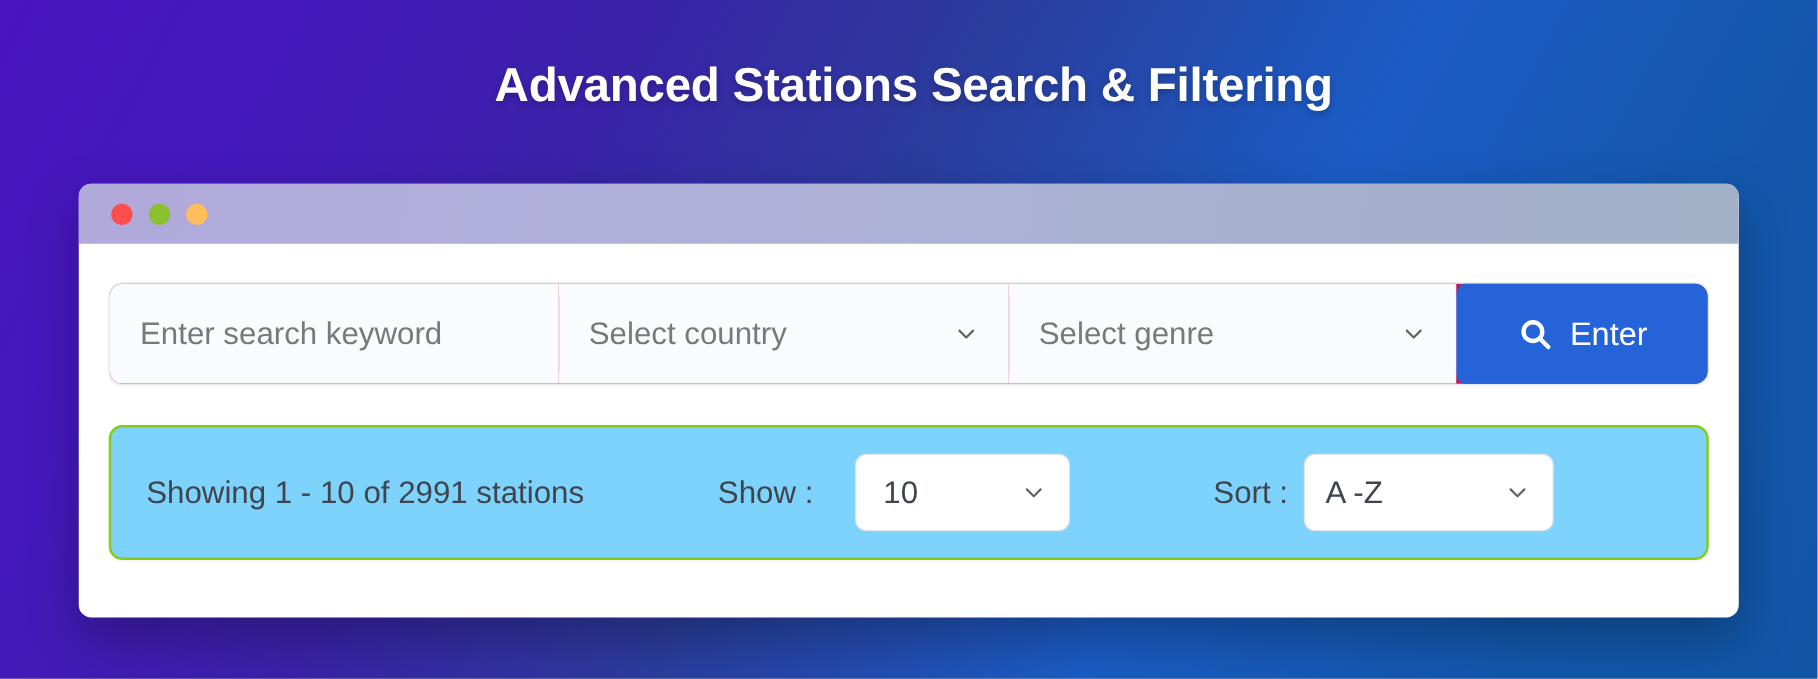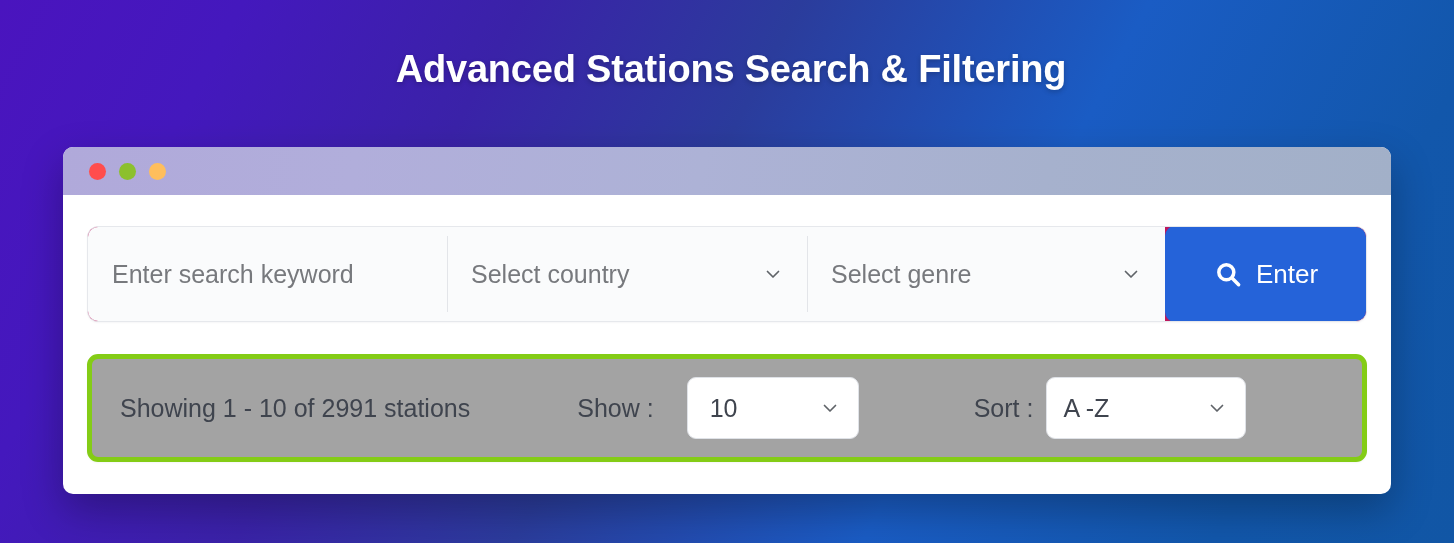--- a/index.html
+++ b/index.html
@@ -65,21 +65,21 @@
   .dot.yellow { background: #ffbe5c; }
 
   .window-body {
     padding: 31px 24px 0 24px;
   }
 
   
   .searchbar {
     display: flex;
     align-items: stretch;
-    height: 96px;
+    height: 82px;
     border: 1px solid #e6e8ec;
     border-radius: 11px;
     background: #be185d;
     overflow: hidden;
     box-shadow: 0 1px 2px rgba(16,24,40,0.04);
   }
 
   .field {
     display: flex;
     align-items: center;
@@ -135,23 +135,23 @@
     font-size: 26px;
     color: #ffffff;
     font-family: "Liberation Sans", sans-serif;
     white-space: nowrap;
   }
 
   
   .resultbar {
     margin-top: 32px;
     height: 108px;
-    border: 5px solid #84cc16;
+    border: 2px solid #84cc16;
     border-radius: 11px;
-    background: #a3a3a3;
+    background: #7dd3fc;
     box-shadow: 0 1px 2px rgba(16,24,40,0.04);
     display: flex;
     align-items: center;
     padding: 0 28px;
   }
 
   .showing-text {
     font-size: 25px;
     color: #3f444e;
     white-space: nowrap;

